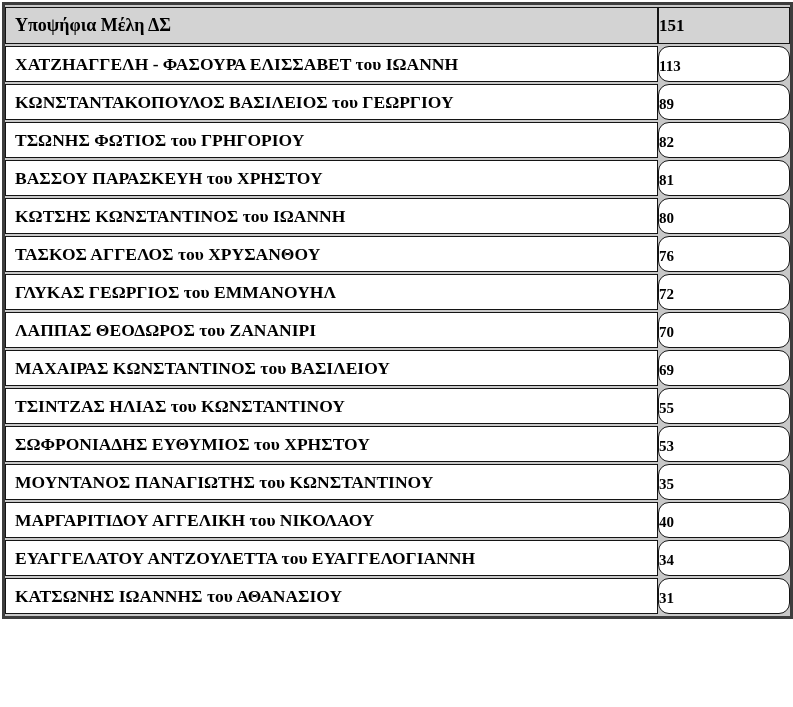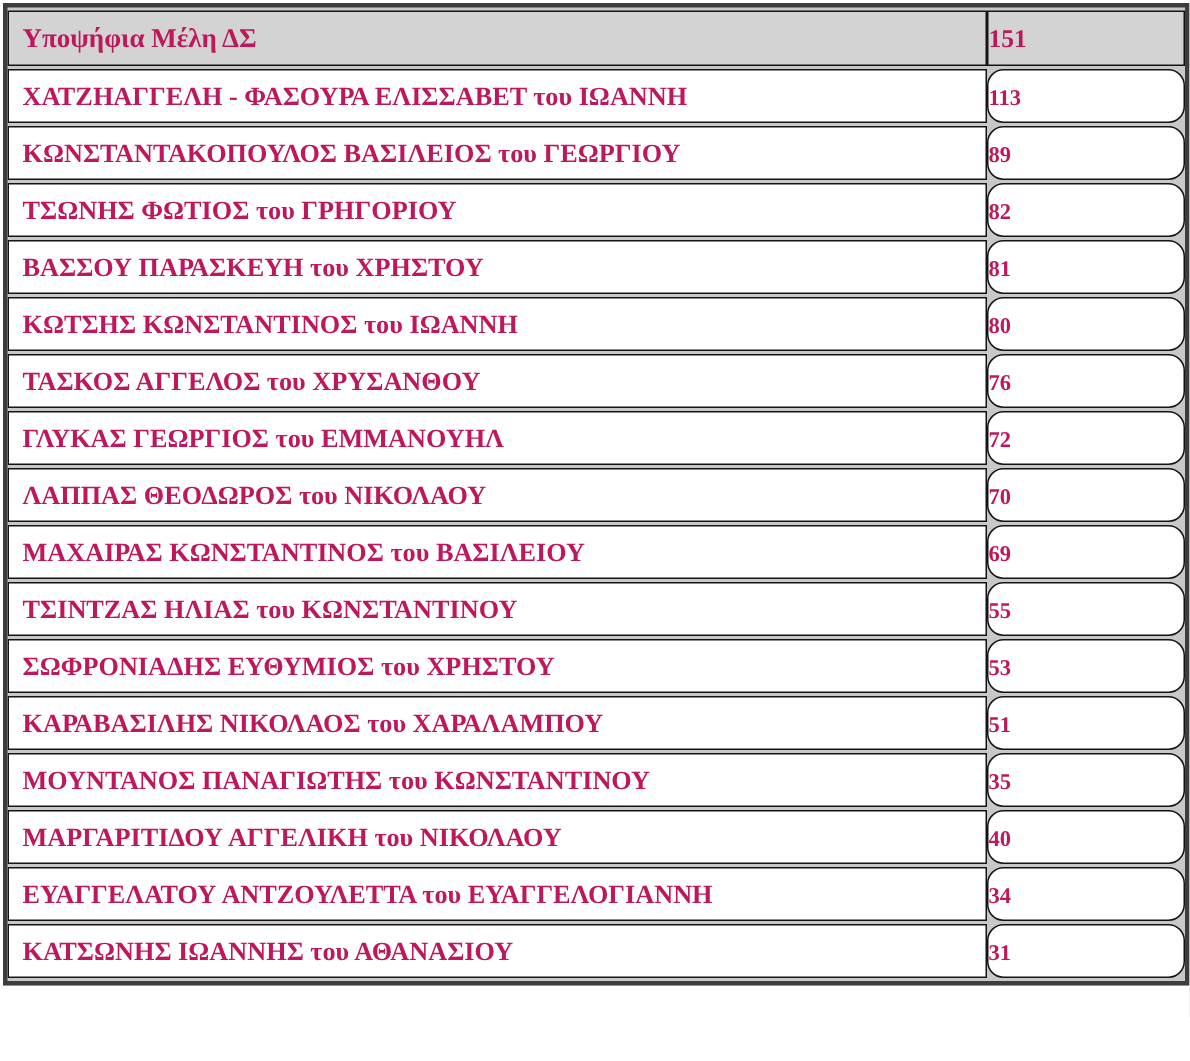--- a/index.html
+++ b/index.html
@@ -18,21 +18,21 @@
     width: 789px;
     border-collapse: separate;
     border-spacing: 0 2px;
     background: #c8c8c8;           
     border: 3px solid #3d3d3d;     
     table-layout: fixed;
   }
 
   th, td {
     border: 1px solid #141414;
-    color: #be185d;
+    color: #000000;
     font-weight: bold;
     vertical-align: middle;
     overflow: hidden;
     white-space: nowrap;
   }
 
   th { background: #d3d3d3; }
   td { background: #ffffff; }
 
   .name-col {
@@ -88,38 +88,34 @@
       </tr>
       <tr>
         <td class="name-col">ΤΑΣΚΟΣ ΑΓΓΕΛΟΣ του ΧΡΥΣΑΝΘΟΥ</td>
         <td class="votes-col">76</td>
       </tr>
       <tr>
         <td class="name-col">ΓΛΥΚΑΣ ΓΕΩΡΓΙΟΣ του ΕΜΜΑΝΟΥΗΛ</td>
         <td class="votes-col">72</td>
       </tr>
       <tr>
-        <td class="name-col">ΛΑΠΠΑΣ ΘΕΟΔΩΡΟΣ του ΝΙΚΟΛΑΟΥ</td>
+        <td class="name-col">ΛΑΠΠΑΣ ΘΕΟΔΩΡΟΣ του ΖΑΝΑΝΙΡΙ</td>
         <td class="votes-col">70</td>
       </tr>
       <tr>
         <td class="name-col">ΜΑΧΑΙΡΑΣ ΚΩΝΣΤΑΝΤΙΝΟΣ του ΒΑΣΙΛΕΙΟΥ</td>
         <td class="votes-col">69</td>
       </tr>
       <tr>
         <td class="name-col">ΤΣΙΝΤΖΑΣ ΗΛΙΑΣ του ΚΩΝΣΤΑΝΤΙΝΟΥ</td>
         <td class="votes-col">55</td>
       </tr>
       <tr>
         <td class="name-col">ΣΩΦΡΟΝΙΑΔΗΣ ΕΥΘΥΜΙΟΣ του ΧΡΗΣΤΟΥ</td>
         <td class="votes-col">53</td>
-      </tr>
-      <tr>
-        <td class="name-col">ΚΑΡΑΒΑΣΙΛΗΣ ΝΙΚΟΛΑΟΣ του ΧΑΡΑΛΑΜΠΟΥ</td>
-        <td class="votes-col">51</td>
       </tr>
       <tr>
         <td class="name-col">ΜΟΥΝΤΑΝΟΣ ΠΑΝΑΓΙΩΤΗΣ του ΚΩΝΣΤΑΝΤΙΝΟΥ</td>
         <td class="votes-col">35</td>
       </tr>
       <tr>
         <td class="name-col">ΜΑΡΓΑΡΙΤΙΔΟΥ ΑΓΓΕΛΙΚΗ του ΝΙΚΟΛΑΟΥ</td>
         <td class="votes-col">40</td>
       </tr>
       <tr>

